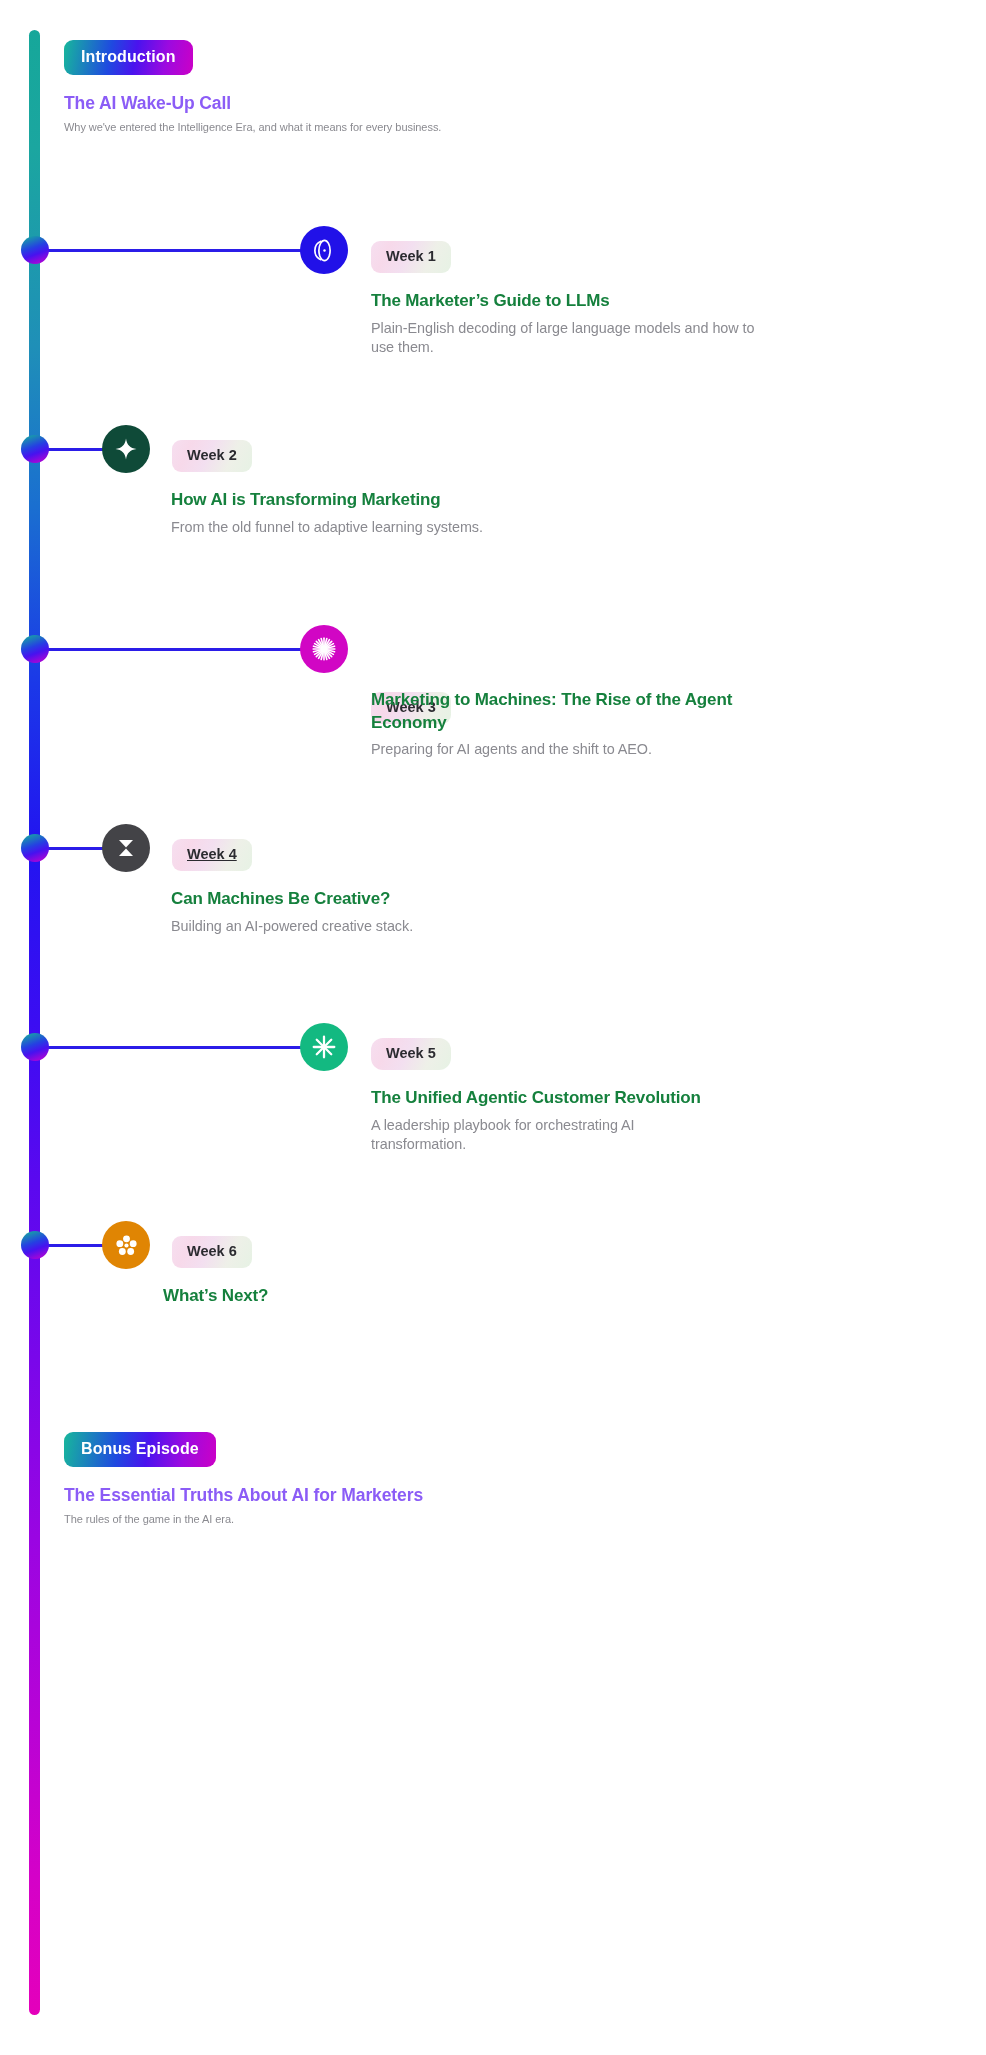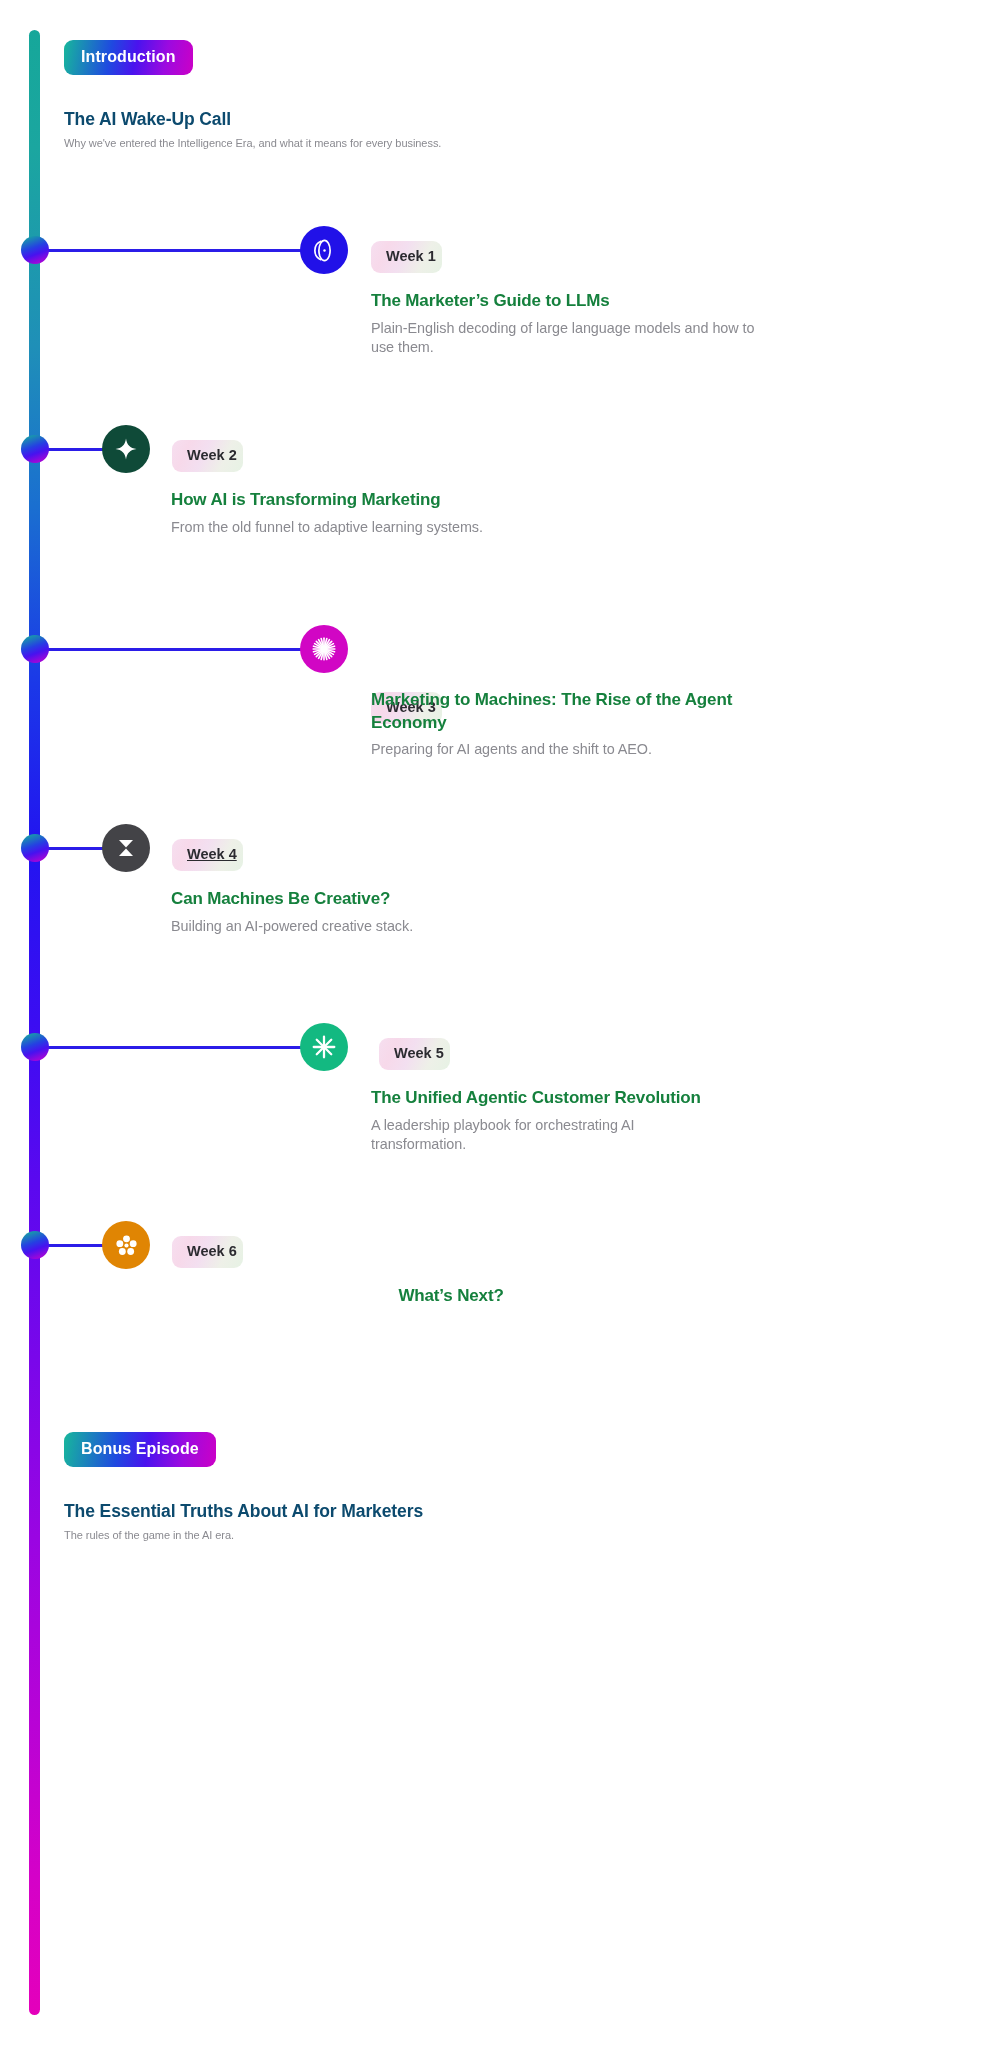--- a/index.html
+++ b/index.html
@@ -47,24 +47,24 @@
     border-radius:9px;
     color:#ffffff;
     font-size:16px;
     font-weight:bold;
     letter-spacing:.1px;
     line-height:1;
     background:linear-gradient(100deg,#17b79c 0%,#1f49e0 36%,#4a13ee 55%,#9c0ae0 78%,#cc00c6 100%);
   }
 
   .block-title {
-    margin-top:34px;
+    margin-top:18px;
     font-size:17.5px;
     font-weight:bold;
-    color:#0c4a6e;
+    color:#8b5cf6;
     letter-spacing:-.1px;
   }
   .block-desc {
     margin-top:7px;
     font-size:11px;
     color:#8a8a90;
     letter-spacing:-.05px;
   }
 
   
@@ -92,21 +92,21 @@
     border-radius:50%;
     display:flex;
     align-items:center;
     justify-content:center;
     z-index:3;
   }
   .icon-node svg { display:block; }
 
   .week-badge {
     position:absolute;
-    padding:8px 6px 9px 15px;
+    padding:8px 15px 9px 15px;
     border-radius:9px;
     font-size:14.5px;
     font-weight:bold;
     color:#2b2b30;
     line-height:1;
     background:linear-gradient(115deg,#f6dff0 0%,#f7d9ea 22%,#f3dff0 45%,#eef0e8 72%,#e6f2e4 100%);
   }
 
   .week-text { position:absolute; }
   .week-title {
@@ -231,42 +231,42 @@
     <div class="icon-node" style="left:300px; top:-10px; background:#13b981;">
       <svg width="26" height="26" viewBox="0 0 24 24" stroke="#ffffff" stroke-width="2.1" stroke-linecap="round">
         <g transform="translate(12,12)">
           <line x1="0" y1="-9.5" x2="0" y2="9.5"></line>
           <line x1="-9.5" y1="0" x2="9.5" y2="0"></line>
           <line x1="-6.7" y1="-6.7" x2="6.7" y2="6.7"></line>
           <line x1="6.7" y1="-6.7" x2="-6.7" y2="6.7"></line>
         </g>
       </svg>
     </div>
-    <div class="week-badge" style="left:379px; top:5px;">Week 5</div>
+    <div class="week-badge" style="left:371px; top:5px;border-radius:12px;">Week 5</div>
     <div class="week-text" style="left:371px; top:54px; width:330px;">
       <div class="week-title">The Unified Agentic Customer Revolution</div>
       <div class="week-desc">A leadership playbook for orchestrating AI transformation.</div>
     </div>
   </div>
 
   <div class="week-row" style="top:1231px;">
     <div class="node-dot" style="top:0;"></div>
     <div class="connector" style="left:35px; top:12.5px; width:77px;"></div>
     <div class="icon-node" style="left:102px; top:-10px; background:#e08503;">
       <svg width="25" height="25" viewBox="0 0 24 24" fill="#ffffff">
         <circle cx="12" cy="5.6" r="3.3"></circle>
         <circle cx="18.4" cy="10.2" r="3.3"></circle>
         <circle cx="16.0" cy="17.8" r="3.3"></circle>
         <circle cx="8.0" cy="17.8" r="3.3"></circle>
         <circle cx="5.6" cy="10.2" r="3.3"></circle>
         <circle cx="12" cy="12" r="2.0"></circle>
       </svg>
     </div>
     <div class="week-badge" style="left:172px; top:5px;">Week 6</div>
-    <div class="week-text" style="left:171px; top:54px; width:560px;text-align:center;">
+    <div class="week-text" style="left:163px; top:54px; width:560px;">
       <div class="week-title">What’s Next?</div>
     </div>
   </div>
 
   <div class="block" style="top:1432px;">
     <div class="pill">Bonus Episode</div>
     <div class="block-title">The Essential Truths About AI for Marketers</div>
     <div class="block-desc">The rules of the game in the AI era.</div>
   </div>
 

